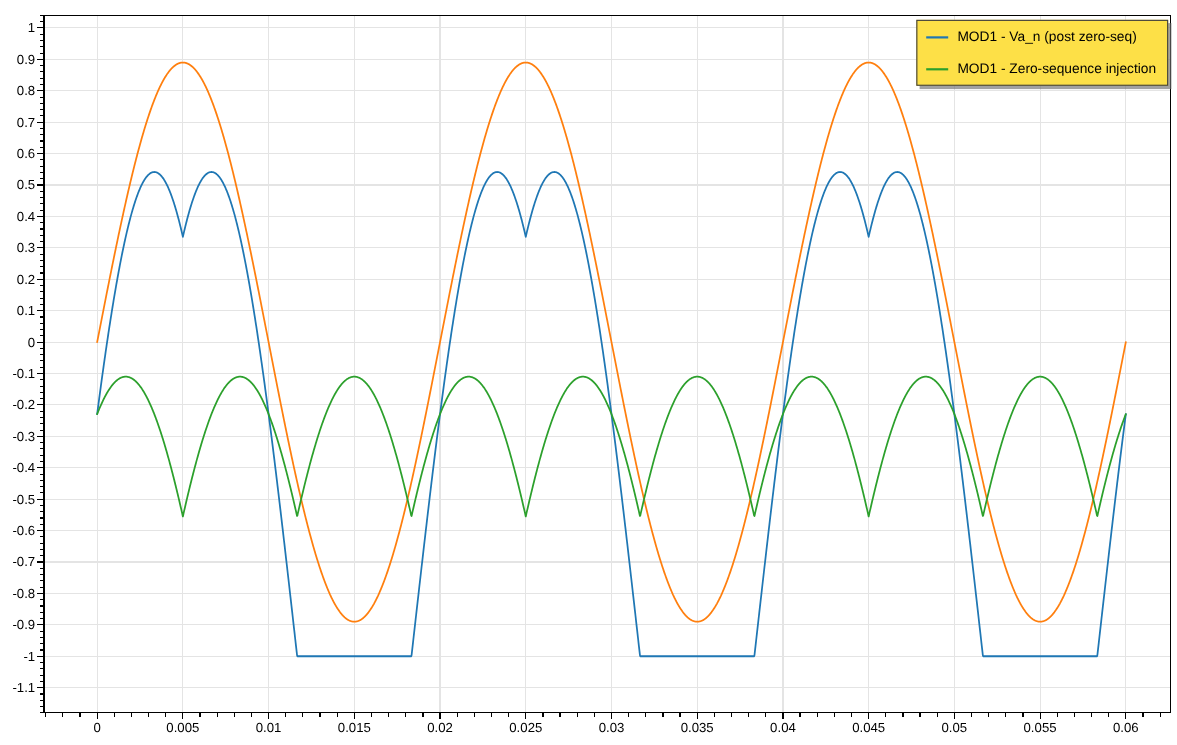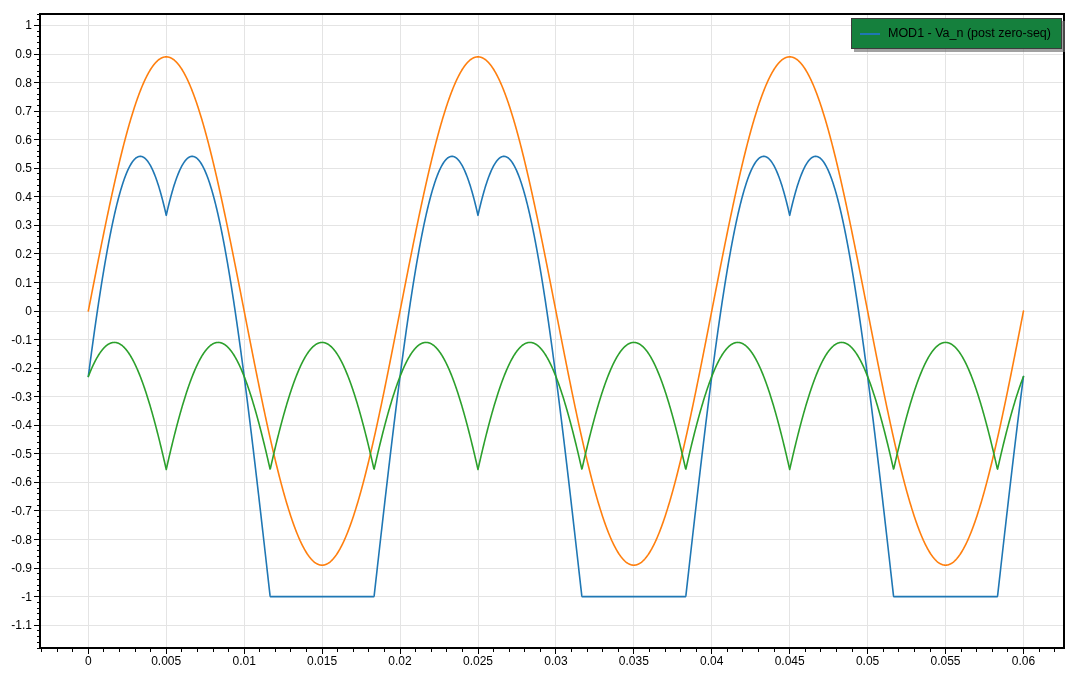--- a/index.html
+++ b/index.html
@@ -3,21 +3,21 @@
 <meta charset="utf-8">
 <style>
   html,body{margin:0;padding:0;background:#ffffff;}
   body{width:1070px;height:677px;overflow:hidden;
        font-family:"Liberation Sans","DejaVu Sans",sans-serif;}
   .figure{position:relative;width:1070px;height:677px;background:#ffffff;}
   svg{position:absolute;left:0;top:0;}
   svg text{font-family:"Liberation Sans","DejaVu Sans",sans-serif;font-size:12px;fill:#000;}
   .legend{
     position:absolute;top:18px;right:8px;
-    background:#15803d;border:1.5px solid #3c3c3c;
+    background:#fde047;border:1.5px solid #3c3c3c;
     box-shadow:3px 3px 0 rgba(110,110,110,0.65);
     padding:6px 10px 6px 8px;
     display:flex;flex-direction:column;gap:12px;
     z-index:2;
   }
   .legend-row{display:flex;align-items:center;gap:8px;height:17px;}
   .swatch{display:inline-block;width:20px;height:0;border-top:2px solid #000;flex:0 0 20px;}
   .legend-label{font-size:12.5px;color:#000;white-space:nowrap;line-height:17px;}
 </style>
 </head>
@@ -277,14 +277,18 @@
       <text x="32" y="600.6" text-anchor="end">-1</text>
       <line x1="40" y1="625.2" x2="34" y2="625.2" stroke="#000000" stroke-width="1" shape-rendering="crispEdges"></line>
       <text x="32" y="629.2" text-anchor="end">-1.1</text>
     </svg>
 
   <div class="legend">
     <div class="legend-row">
       <span class="swatch" style="border-top-color: rgb(31, 119, 180);"></span>
       <span class="legend-label">MOD1 - Va_n (post zero-seq)</span>
     </div>
+    <div class="legend-row">
+      <span class="swatch" style="border-top-color: rgb(44, 160, 44);"></span>
+      <span class="legend-label">MOD1 - Zero-sequence injection</span>
+    </div>
   </div>
 </div>
 
 </body></html>

